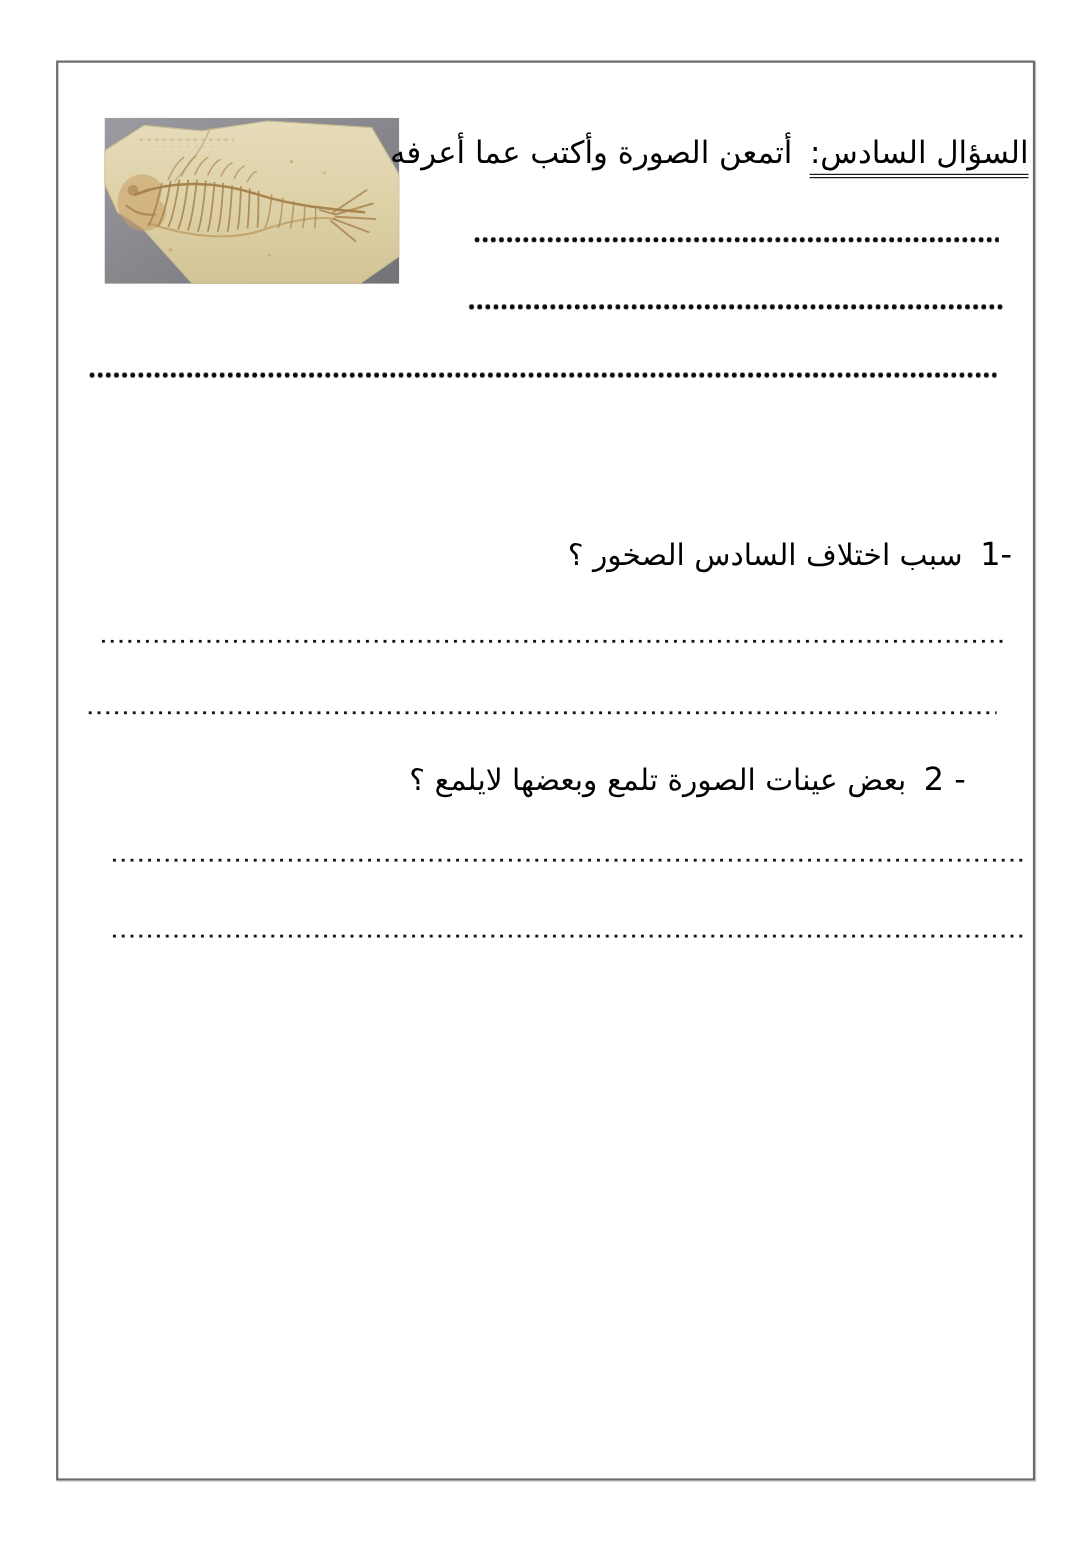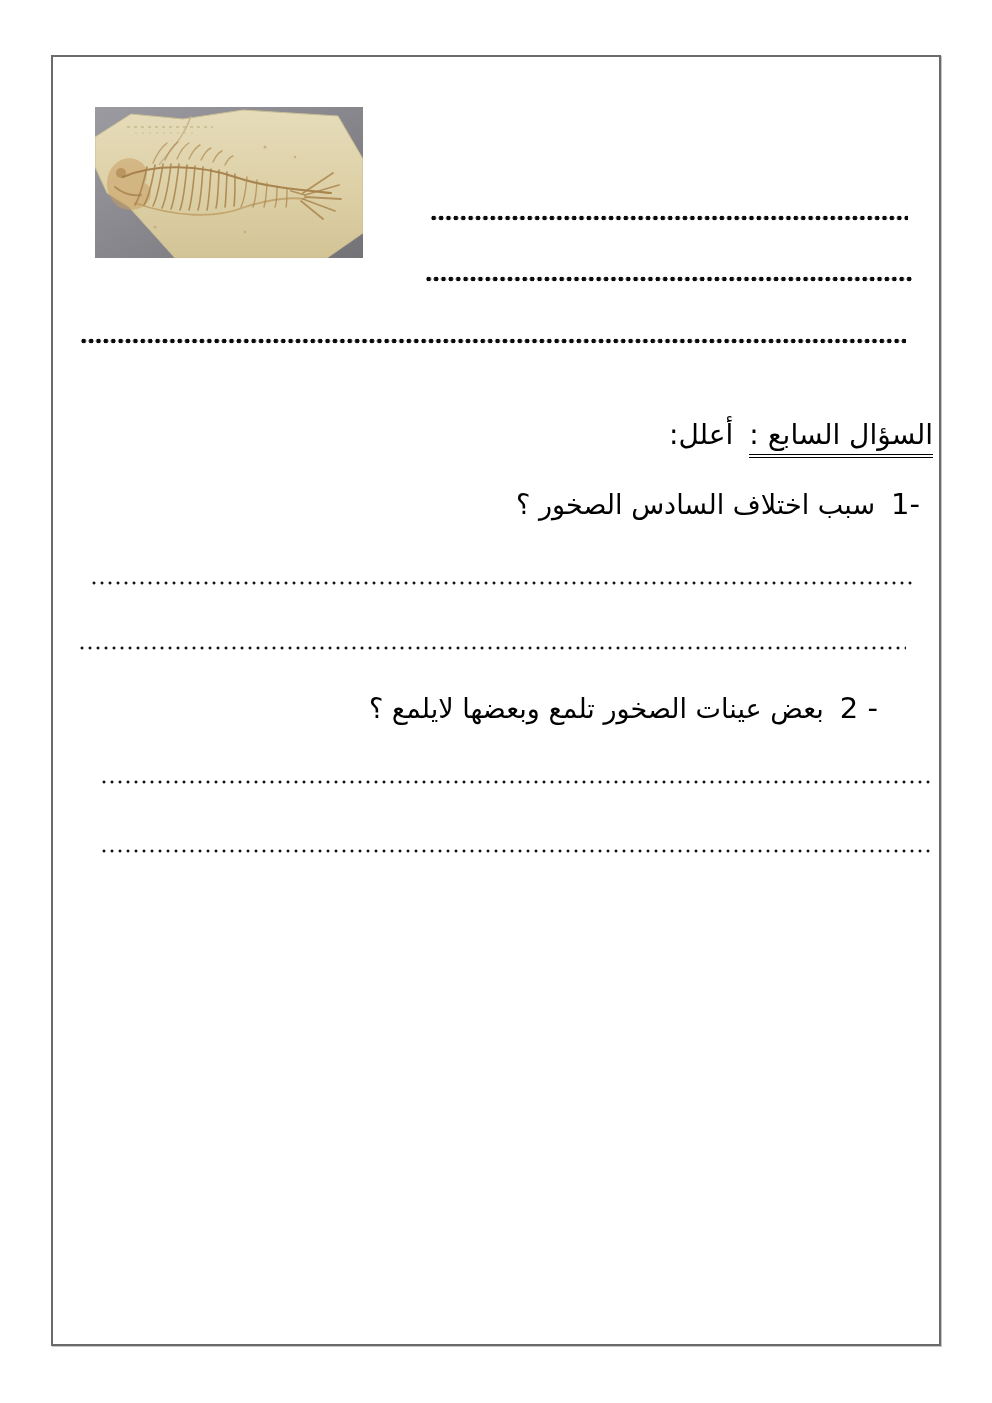--- a/index.html
+++ b/index.html
@@ -137,36 +137,36 @@
         <g fill="#bfa878" stroke="none" opacity="0.8">
           <circle cx="170" cy="40" r="1.5"></circle>
             <circle cx="200" cy="50" r="1.2"></circle>
           <circle cx="60" cy="120" r="1.5"></circle>
             <circle cx="150" cy="125" r="1.3"></circle>
         </g>
       </g>
     </svg>
   </div>
 
+  <div class="abs q-header" style="top:121px; right:57px;">
+    <span class="dbl hdr-label">السؤال السادس:</span><span>أتمعن الصورة وأكتب عما أعرفه</span>
+  </div>
 
   <div class="abs dots-bold" style="top:214px; left:430px; width:478px;"></div>
   <div class="abs dots-bold" style="top:275px; left:425px; width:488px;"></div>
   <div class="abs dots-bold" style="top:337px; left:80px; width:826px;"></div>
 
-  <div class="abs q-header" style="top:417px; right:59px;">
-    <span class="dbl hdr-label">السؤال السابع :</span><span>أعلل:</span>
-  </div>
 
   <div class="abs q-row" style="top:486px; right:72px;">
     <span class="q-num" dir="ltr">1-</span><span>سبب اختلاف السادس الصخور ؟</span>
   </div>
 
   <div class="abs dots-fine" style="top:580px; left:90px; width:822px;"></div>
   <div class="abs dots-fine" style="top:645px; left:78px; width:828px;"></div>
 
   <div class="abs q-row" style="top:690px; right:114px;">
-    <span class="q-num" dir="ltr">2 -</span><span>بعض عينات الصخور تلمع وبعضها لايلمع ؟</span>
+    <span class="q-num" dir="ltr">2 -</span><span>بعض عينات الصورة تلمع وبعضها لايلمع ؟</span>
   </div>
 
   <div class="abs dots-fine" style="top:779px; left:100px; width:832px;"></div>
   <div class="abs dots-fine" style="top:848px; left:100px; width:832px;"></div>
 
 </div>
 
 </body></html>

